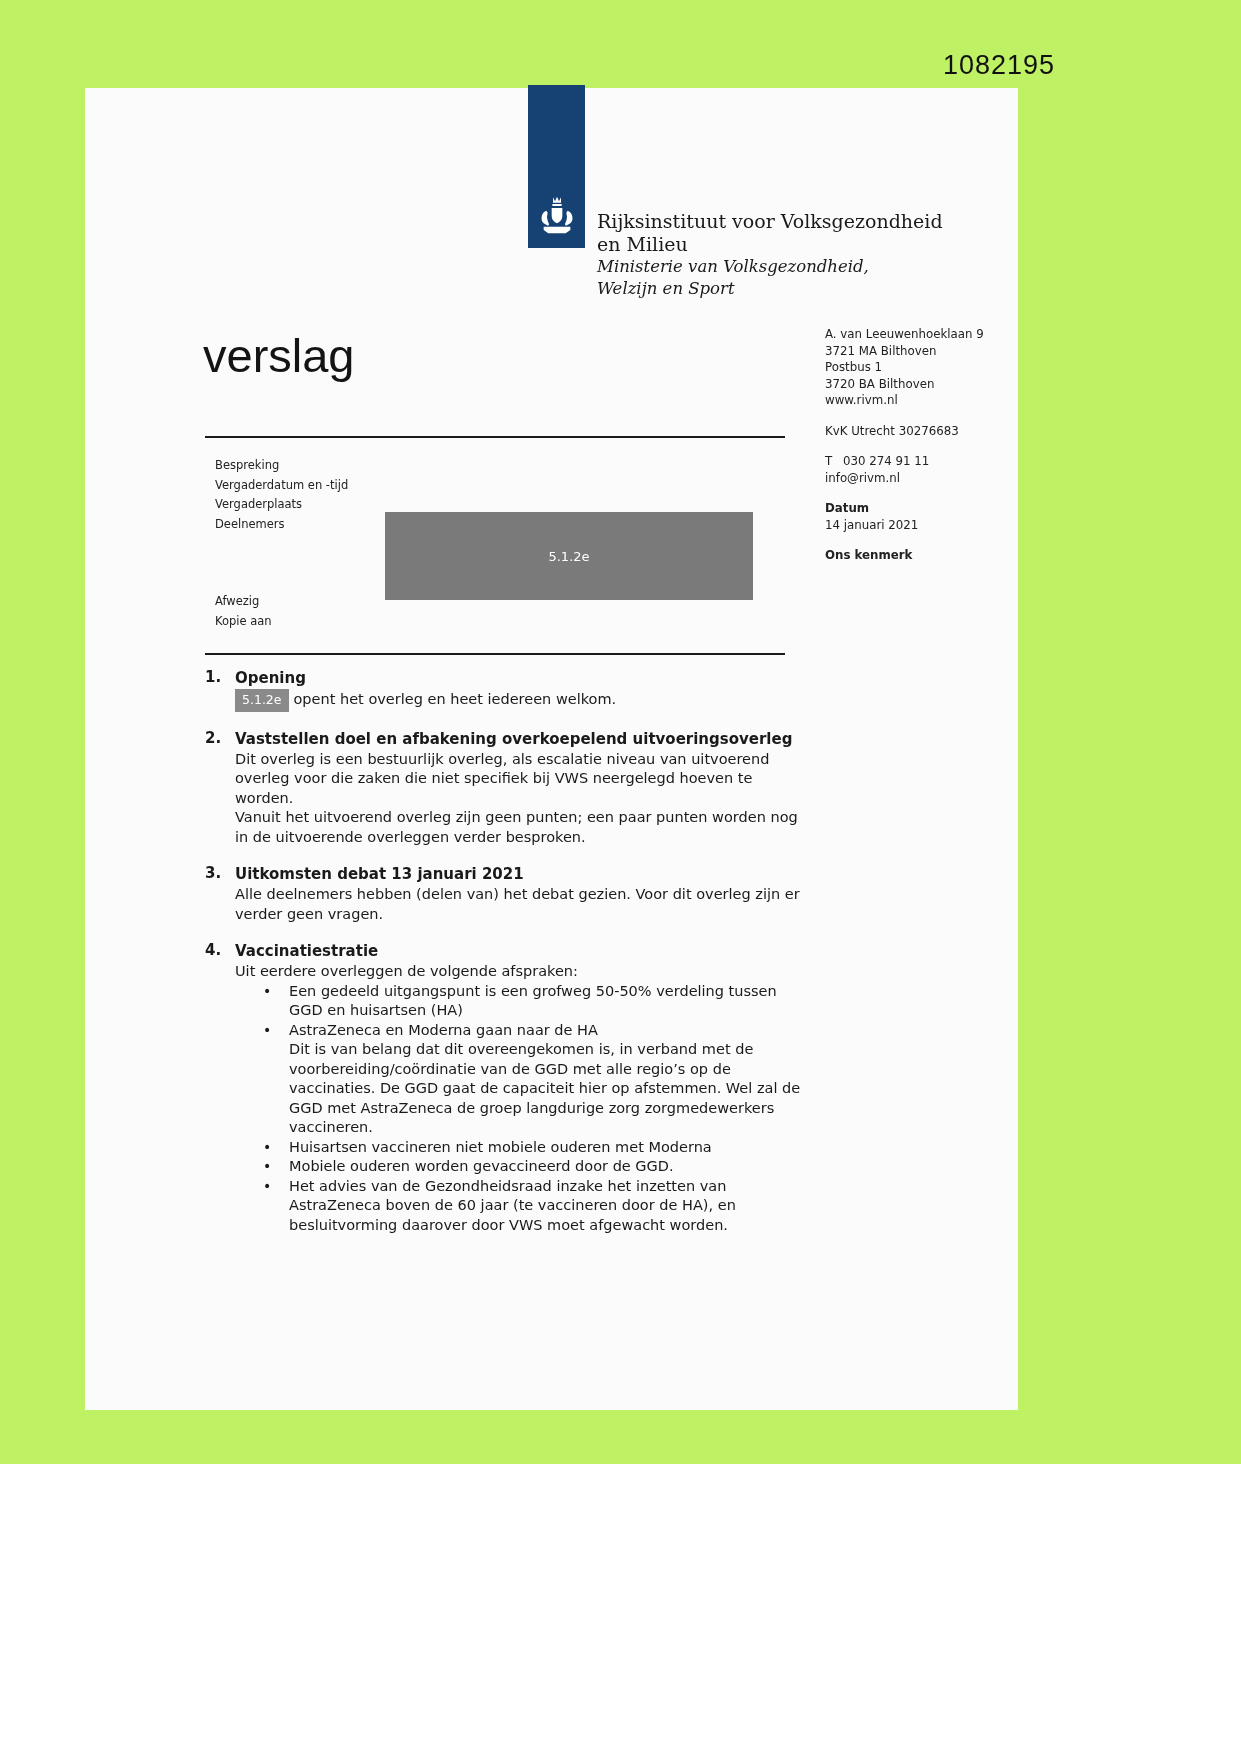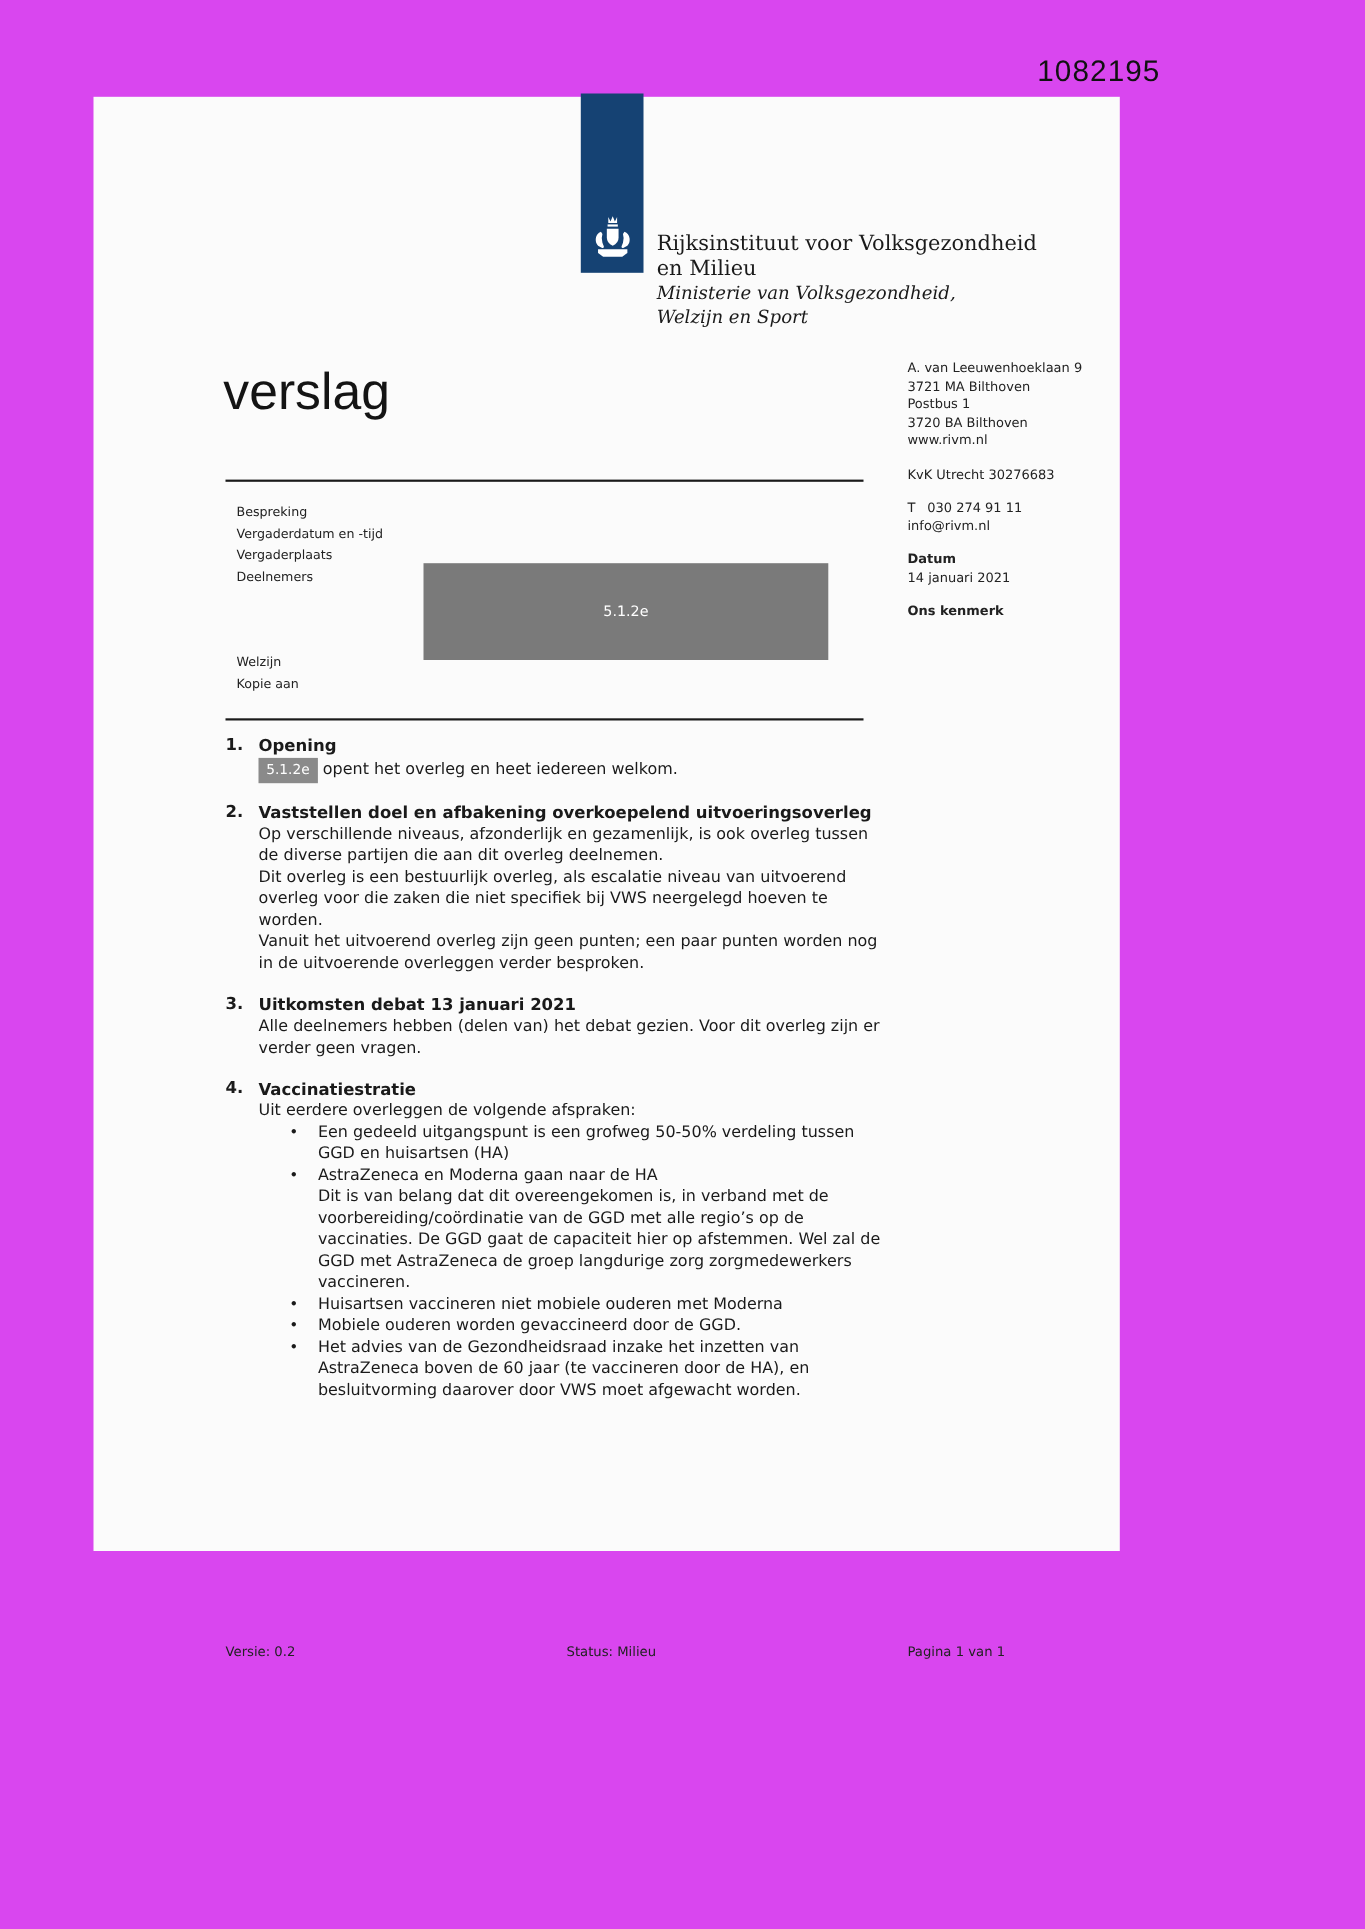--- a/index.html
+++ b/index.html
@@ -1,16 +1,16 @@
 <!DOCTYPE html>
 <html><head>
 <meta charset="utf-8">
 <style>
   html,body{margin:0;padding:0;background:#ffffff;}
-  .page{position:relative;width:1241px;height:1754px;background:#d946ef;overflow:hidden;
+  .page{position:relative;width:1241px;height:1464px;background:#bef264;overflow:hidden;
         font-family:"DejaVu Sans",sans-serif;color:#1a1a1a;}
   .scan-bg{position:absolute;left:85px;top:88px;width:933px;height:1322px;background:#fbfbfb;}
 
   .doc-number{position:absolute;top:50px;right:186px;font-family:"Liberation Sans",sans-serif;
               font-size:27px;color:#111;letter-spacing:1px;}
 
   
   .logo-bar{position:absolute;left:528px;top:85px;width:57px;height:163px;background:#154273;}
   .logo-crest{position:absolute;left:50%;bottom:4px;transform:translateX(-50%);}
   .logo-text{position:absolute;left:597px;top:210px;font-family:"DejaVu Serif",serif;
@@ -105,21 +105,21 @@
   <div class="meeting-labels">
     <div>Bespreking</div>
     <div>Vergaderdatum en -tijd</div>
     <div>Vergaderplaats</div>
     <div>Deelnemers</div>
   </div>
   <div class="redaction-box">
     <span>5.1.2e</span>
   </div>
   <div class="meeting-labels-bottom">
-    <div>Welzijn</div>
+    <div>Afwezig</div>
     <div>Kopie aan</div>
   </div>
 
   <div class="rule rule-2"></div>
 
   <div class="content">
 
     <section class="sec">
       <div class="sec-head">
         <span class="sec-num">1.</span>
@@ -131,21 +131,20 @@
         </p>
       </div>
     </section>
 
     <section class="sec">
       <div class="sec-head">
         <span class="sec-num">2.</span>
         <span class="sec-title">Vaststellen doel en afbakening overkoepelend uitvoeringsoverleg</span>
       </div>
       <div class="sec-body">
-        <p class="para">Op verschillende niveaus, afzonderlijk en gezamenlijk, is ook overleg tussen de diverse partijen die aan dit overleg deelnemen.</p>
         <p class="para">Dit overleg is een bestuurlijk overleg, als escalatie niveau van uitvoerend overleg voor die zaken die niet specifiek bij VWS neergelegd hoeven te worden.</p>
         <p class="para">Vanuit het uitvoerend overleg zijn geen punten; een paar punten worden nog in de uitvoerende overleggen verder besproken.</p>
       </div>
     </section>
 
     <section class="sec">
       <div class="sec-head">
         <span class="sec-num">3.</span>
         <span class="sec-title">Uitkomsten debat 13 januari 2021</span>
       </div>

